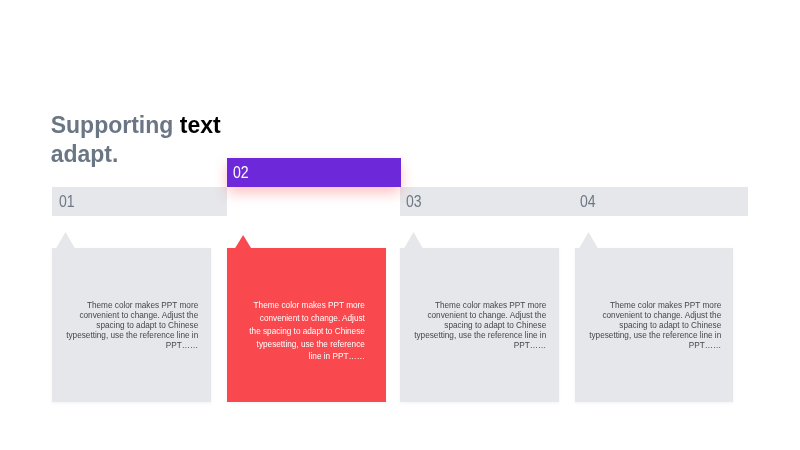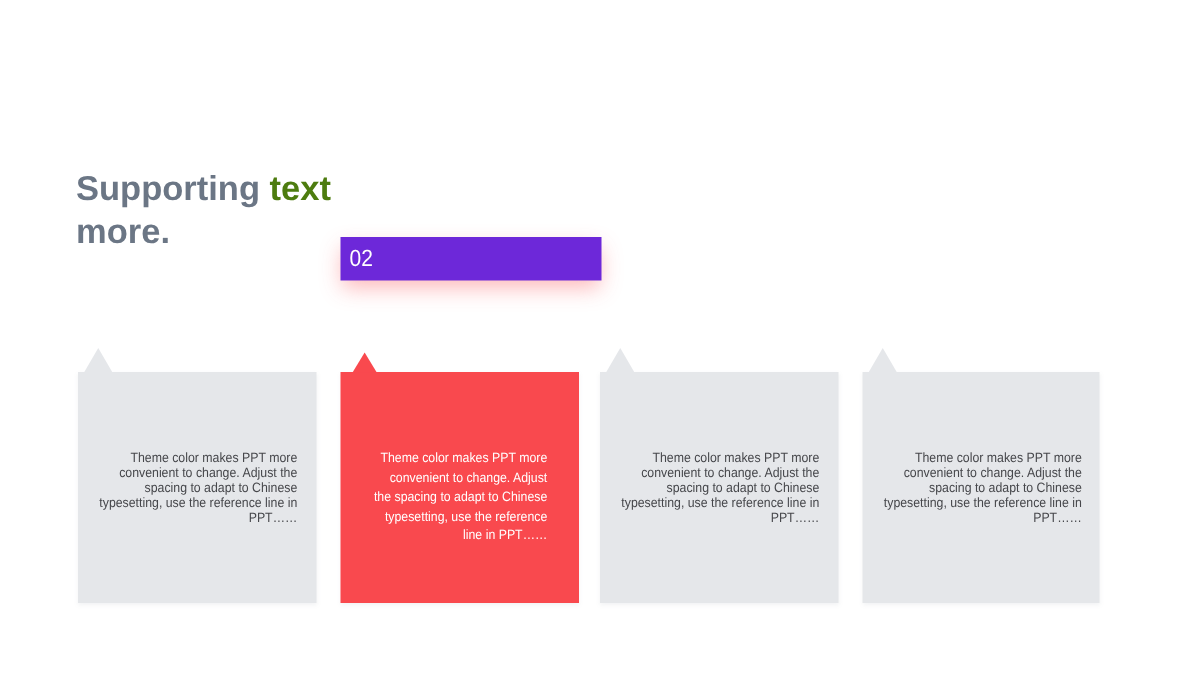--- a/index.html
+++ b/index.html
@@ -5,21 +5,21 @@
   html, body { margin:0; padding:0; }
   body {
     width:800px; height:450px; background:#ffffff; overflow:hidden;
     font-family:"Liberation Sans", sans-serif;
   }
   .slide { position:relative; width:800px; height:450px; background:#fff; overflow:hidden; }
 
   
   .title { position:absolute; left:50.7px; top:111.4px; font-size:23px; font-weight:bold;
            line-height:28.4px; color:#6b7685; white-space:pre; }
-  .title .accent { color:#4d7c0f;margin-top:40px; }
+  .title .accent { color:#000000;margin-top:40px; }
 
   
   .track { position:absolute; left:51.5px; top:187px; width:696.5px; height:28.5px;
            background:#e5e7ea; }
   .track-num { position:absolute; top:0; font-size:15.6px; color:#6e7886;
                line-height:30.2px; font-weight:normal;
                transform:scaleX(0.90); transform-origin:left center; }
 
   
   .knockout { position:absolute; top:186px; left:226.6px; width:173.7px; height:30px;
@@ -44,22 +44,27 @@
   .card.red .tri { left:7.6px; top:-13.2px; width:16.2px; height:13.3px; }
   .card.red .tri path { fill:#f9494e; }
   .card.red .body { color:#ffffff; line-height:12.9px; width:128px; left:21.2px; top:50.6px; }
 </style>
 </head>
 <body>
 
 <div class="slide">
 
   <div class="title"><span>Supporting </span><span class="accent">text</span>
-<span>more.</span></div>
+<span>adapt.</span></div>
 
+  <div class="track">
+    <span class="track-num" style="left:7.1px">01</span>
+    <span class="track-num" style="left:354.2px">03</span>
+    <span class="track-num" style="left:528.4px">04</span>
+  </div>
   <div class="knockout"></div>
   <div class="active-bar">
     <span class="n">02</span>
   </div>
 
   <div class="card" style="left:52px">
     <svg class="tri" viewBox="0 0 18 16.4" preserveAspectRatio="none">
         <path d="M9 0 L18 16.4 L0 16.4 Z"></path>
       </svg>
     <p class="body">Theme color makes PPT more convenient to change. Adjust the spacing to adapt to Chinese typesetting, use the reference line in PPT……</p>

